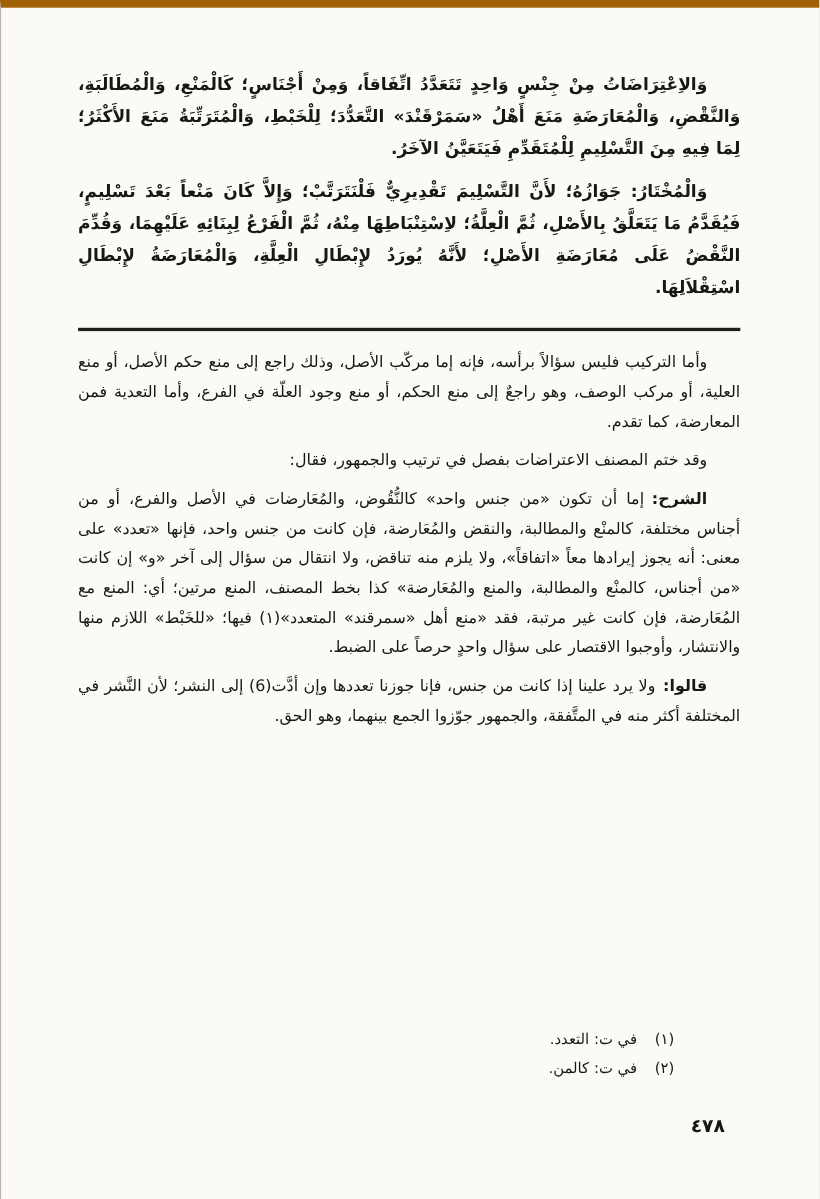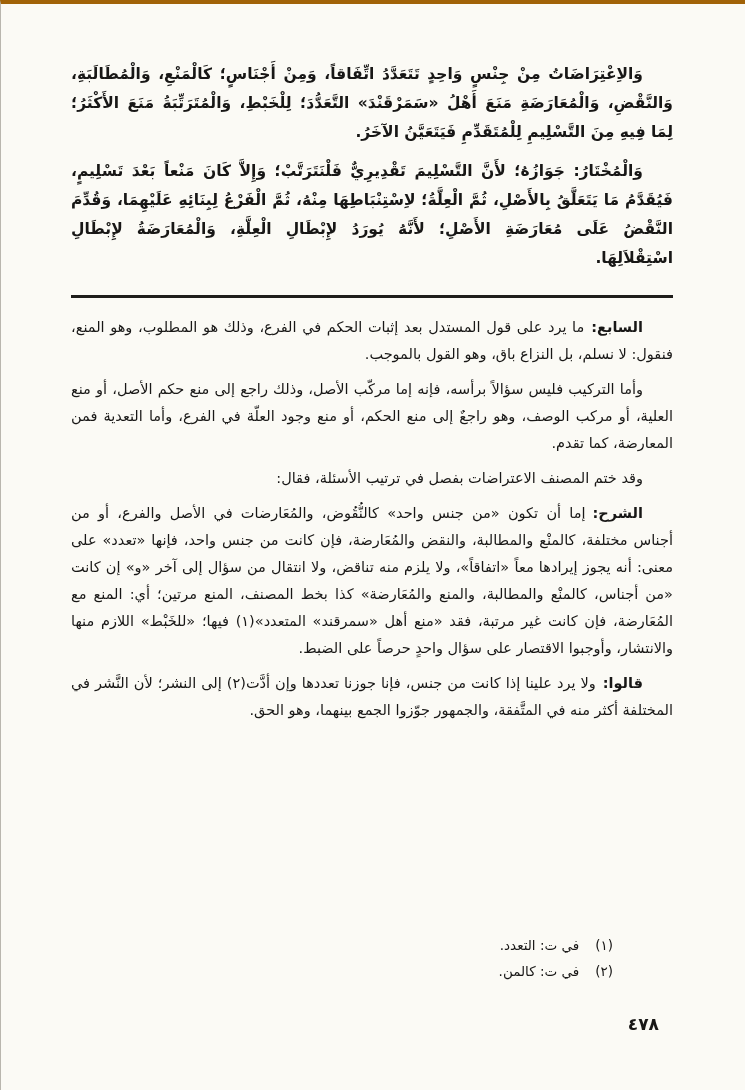--- a/index.html
+++ b/index.html
@@ -10,21 +10,21 @@
   .page {
     width: 745px;
     height: 1090px;
     margin: 0 auto;
     background: #fbfaf5;
     position: relative;
     box-sizing: border-box;
     direction: rtl;
     color: #181716;
     font-family: "DejaVu Sans", sans-serif;
-    border-top: 4px solid #a16207;
+    border-top: 7px solid #a16207;
     border-left: 1px solid #b9b6ae;
     overflow: hidden;
   }
   .content {
     padding: 56px 72px 0 70px;
   }
   .matn p {
     font-weight: bold;
     font-size: 15.5px;
     line-height: 29px;
@@ -83,25 +83,24 @@
   <div class="content">
 
     <section class="matn">
       <p>وَالاِعْتِرَاضَاتُ مِنْ جِنْسٍ وَاحِدٍ تَتَعَدَّدُ اتِّفَاقاً، وَمِنْ أَجْنَاسٍ؛ كَالْمَنْعِ، وَالْمُطَالَبَةِ، وَالنَّقْضِ، وَالْمُعَارَضَةِ مَنَعَ أَهْلُ «سَمَرْقَنْدَ» التَّعَدُّدَ؛ لِلْخَبْطِ، وَالْمُتَرَتِّبَةُ مَنَعَ الأَكْثَرُ؛ لِمَا فِيهِ مِنَ التَّسْلِيمِ لِلْمُتَقَدِّمِ فَيَتَعَيَّنُ الآخَرُ.</p>
       <p>وَالْمُخْتَارُ: جَوَازُهُ؛ لأَنَّ التَّسْلِيمَ تَقْدِيرِيٌّ فَلْنَتَرَتَّبْ؛ وَإِلاَّ كَانَ مَنْعاً بَعْدَ تَسْلِيمٍ، فَيُقَدَّمُ مَا يَتَعَلَّقُ بِالأَصْلِ، ثُمَّ الْعِلَّةُ؛ لاِسْتِنْبَاطِهَا مِنْهُ، ثُمَّ الْفَرْعُ لِبِنَائِهِ عَلَيْهِمَا، وَقُدِّمَ النَّقْضُ عَلَى مُعَارَضَةِ الأَصْلِ؛ لأَنَّهُ يُورَدُ لإِبْطَالِ الْعِلَّةِ، وَالْمُعَارَضَةُ لإِبْطَالِ اسْتِقْلاَلِهَا.</p>
     </section>
 
     <hr class="divider">
 
     <section class="sharh">
-      <p><span class="lead">السابع:</span><span>ما يرد على قول المستدل بعد إثبات الحكم في الفرع، وذلك هو المطلوب، وهو المنع، فنقول: لا نسلم، بل النزاع باق، وهو القول بالموجب.</span></p>
       <p><span class="lead"></span><span>وأما التركيب فليس سؤالاً برأسه، فإنه إما مركّب الأصل، وذلك راجع إلى منع حكم الأصل، أو منع العلية، أو مركب الوصف، وهو راجعٌ إلى منع الحكم، أو منع وجود العلّة في الفرع، وأما التعدية فمن المعارضة، كما تقدم.</span></p>
-      <p><span class="lead"></span><span>وقد ختم المصنف الاعتراضات بفصل في ترتيب الأسئلة، فقال:</span></p>
+      <p><span class="lead"></span><span>وقد ختم المصنف الاعتراضات بفصل في ترتيب والجمهور، فقال:</span></p>
       <p><span class="lead">الشرح:</span><span>إما أن تكون «من جنس واحد» كالنُّقُوض، والمُعَارضات في الأصل والفرع، أو من أجناس مختلفة، كالمنْع والمطالبة، والنقض والمُعَارضة، فإن كانت من جنس واحد، فإنها «تعدد» على معنى: أنه يجوز إيرادها معاً «اتفاقاً»، ولا يلزم منه تناقض، ولا انتقال من سؤال إلى آخر «و» إن كانت «من أجناس، كالمنْع والمطالبة، والمنع والمُعَارضة» كذا بخط المصنف، المنع مرتين؛ أي: المنع مع المُعَارضة، فإن كانت غير مرتبة، فقد «منع أهل «سمرقند» المتعدد»(١) فيها؛ «للخَبْط» اللازم منها والانتشار، وأوجبوا الاقتصار على سؤال واحدٍ حرصاً على الضبط.</span></p>
-      <p><span class="lead">قالوا:</span><span>ولا يرد علينا إذا كانت من جنس، فإنا جوزنا تعددها وإن أدَّت(٢) إلى النشر؛ لأن النَّشر في المختلفة أكثر منه في المتَّفقة، والجمهور جوّزوا الجمع بينهما، وهو الحق.</span></p>
+      <p><span class="lead">قالوا:</span><span>ولا يرد علينا إذا كانت من جنس، فإنا جوزنا تعددها وإن أدَّت(6) إلى النشر؛ لأن النَّشر في المختلفة أكثر منه في المتَّفقة، والجمهور جوّزوا الجمع بينهما، وهو الحق.</span></p>
     </section>
 
   </div>
 
   <section class="footnotes">
     <p><span class="fn-num">(١)</span><span>في ت: التعدد.</span></p>
     <p><span class="fn-num">(٢)</span><span>في ت: كالمن.</span></p>
   </section>
 
   <div class="page-number">٤٧٨</div>

